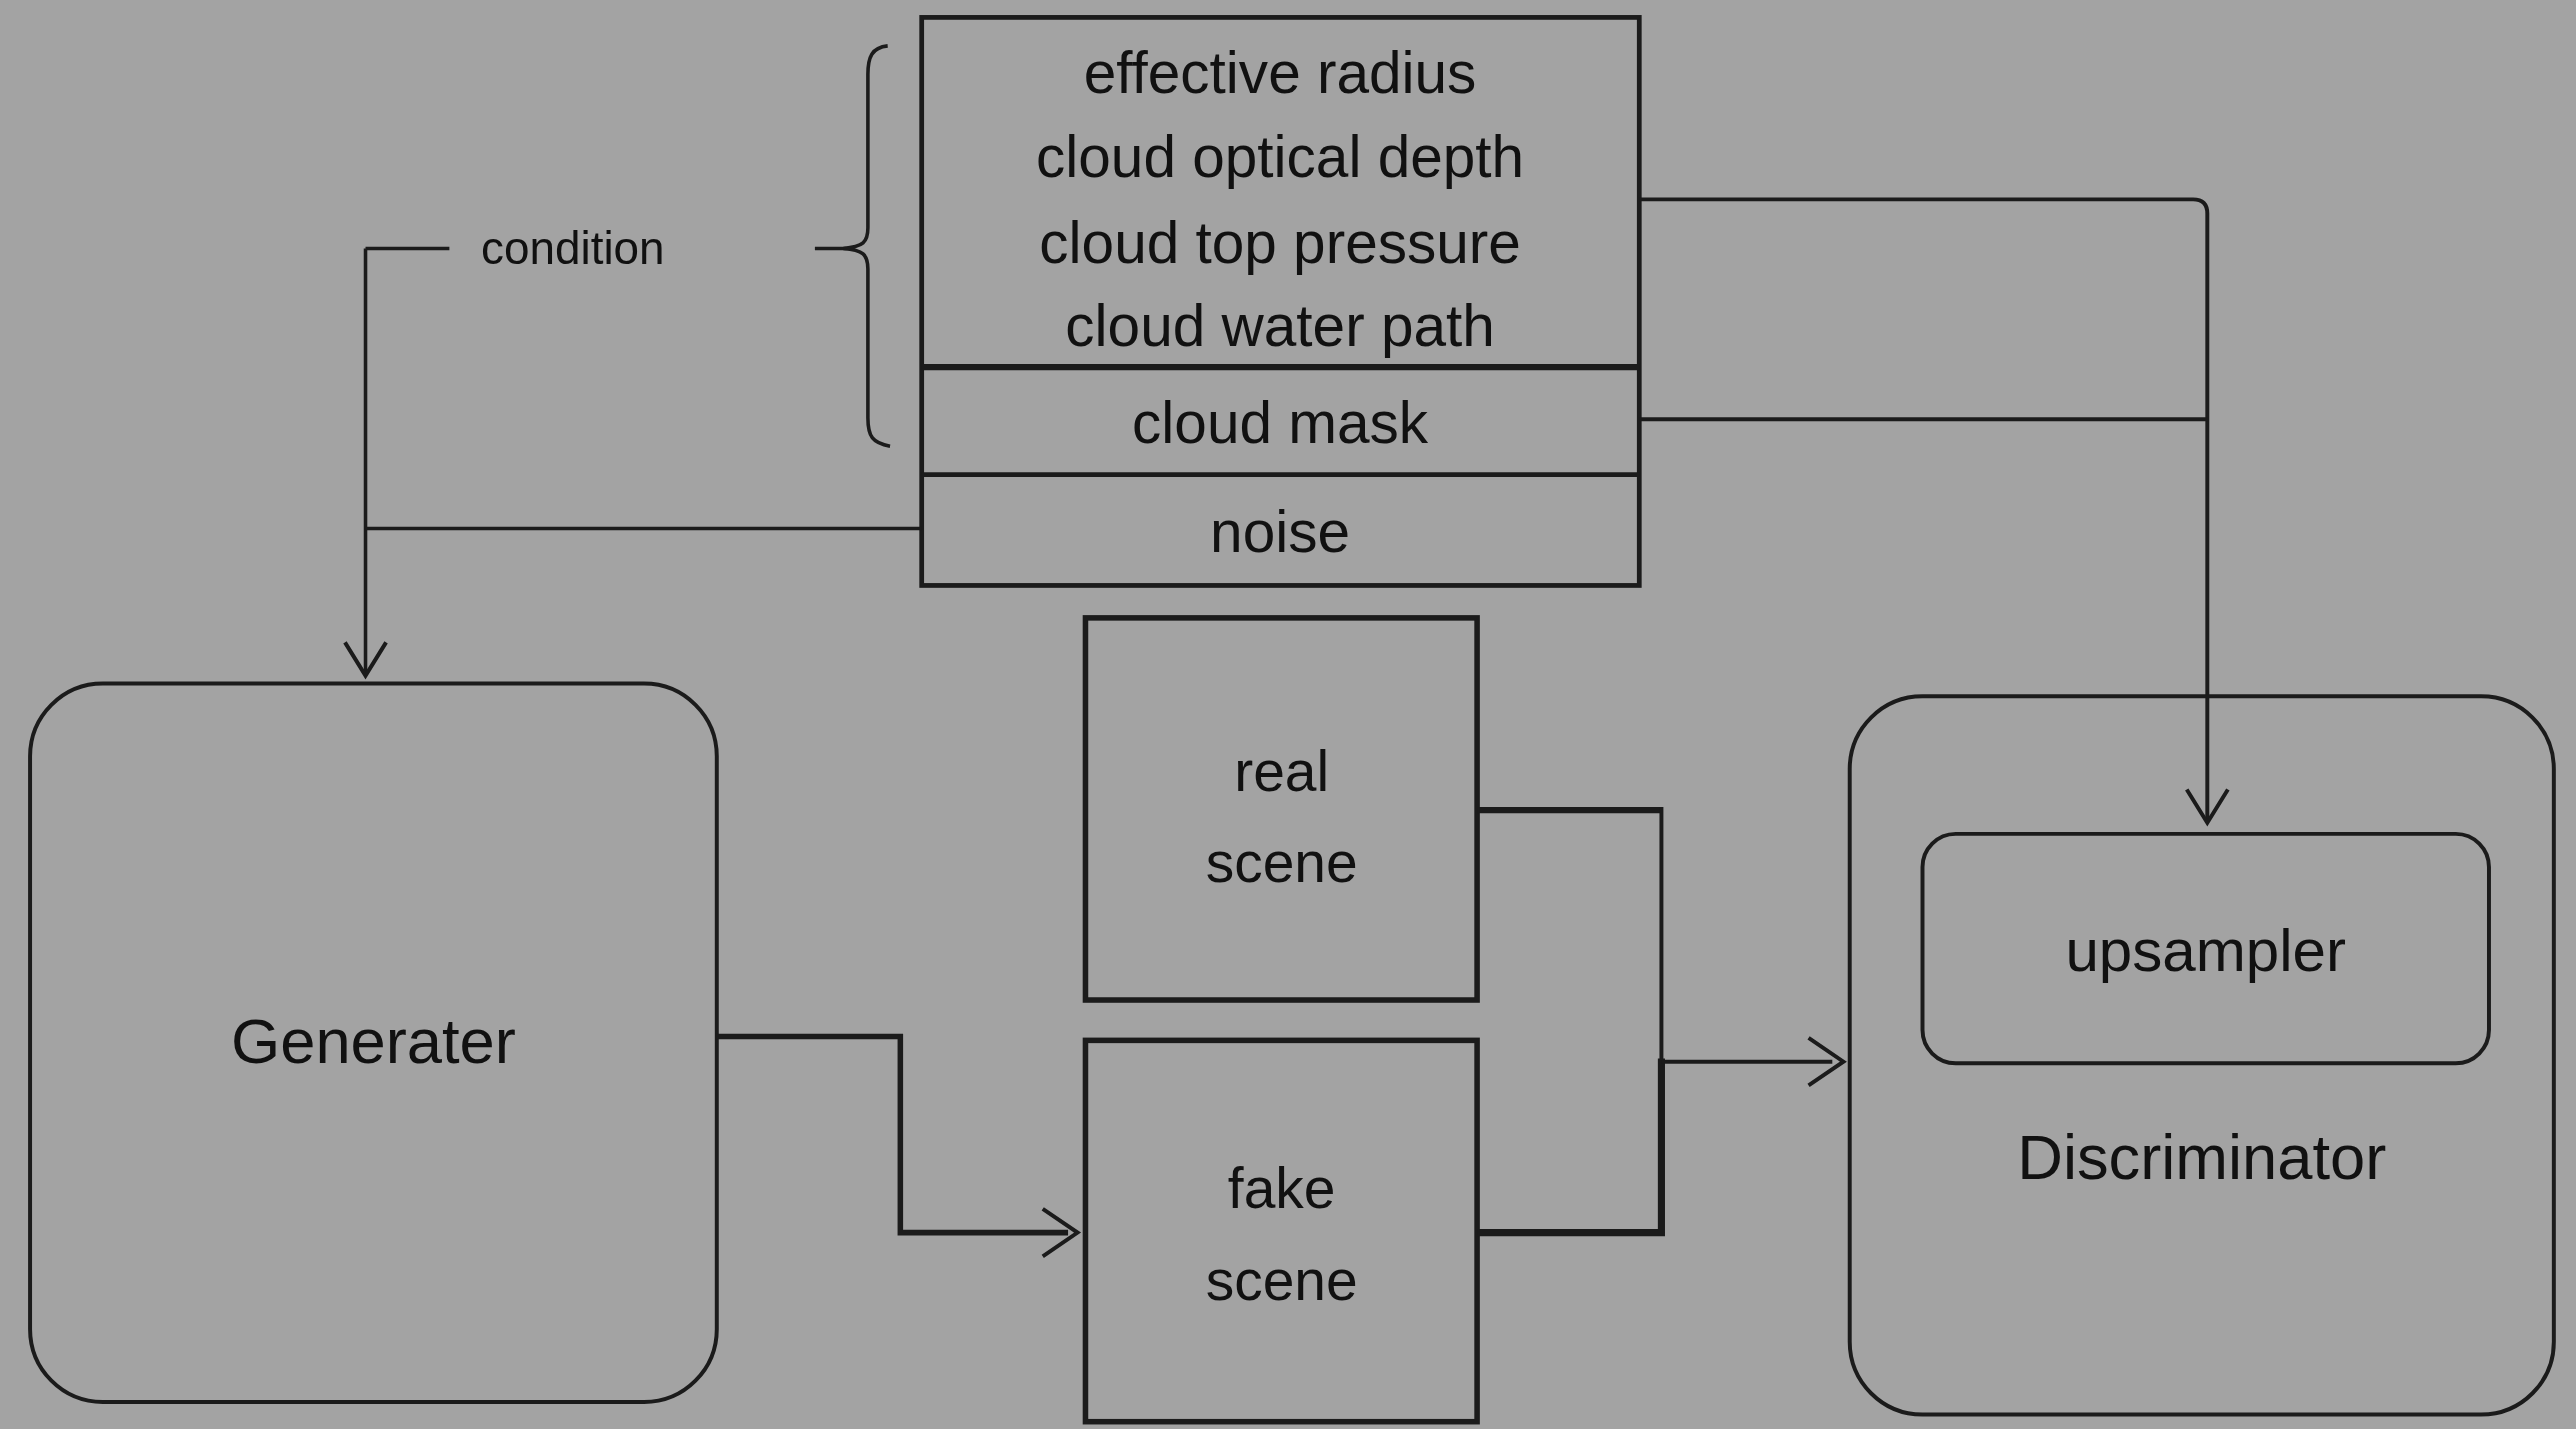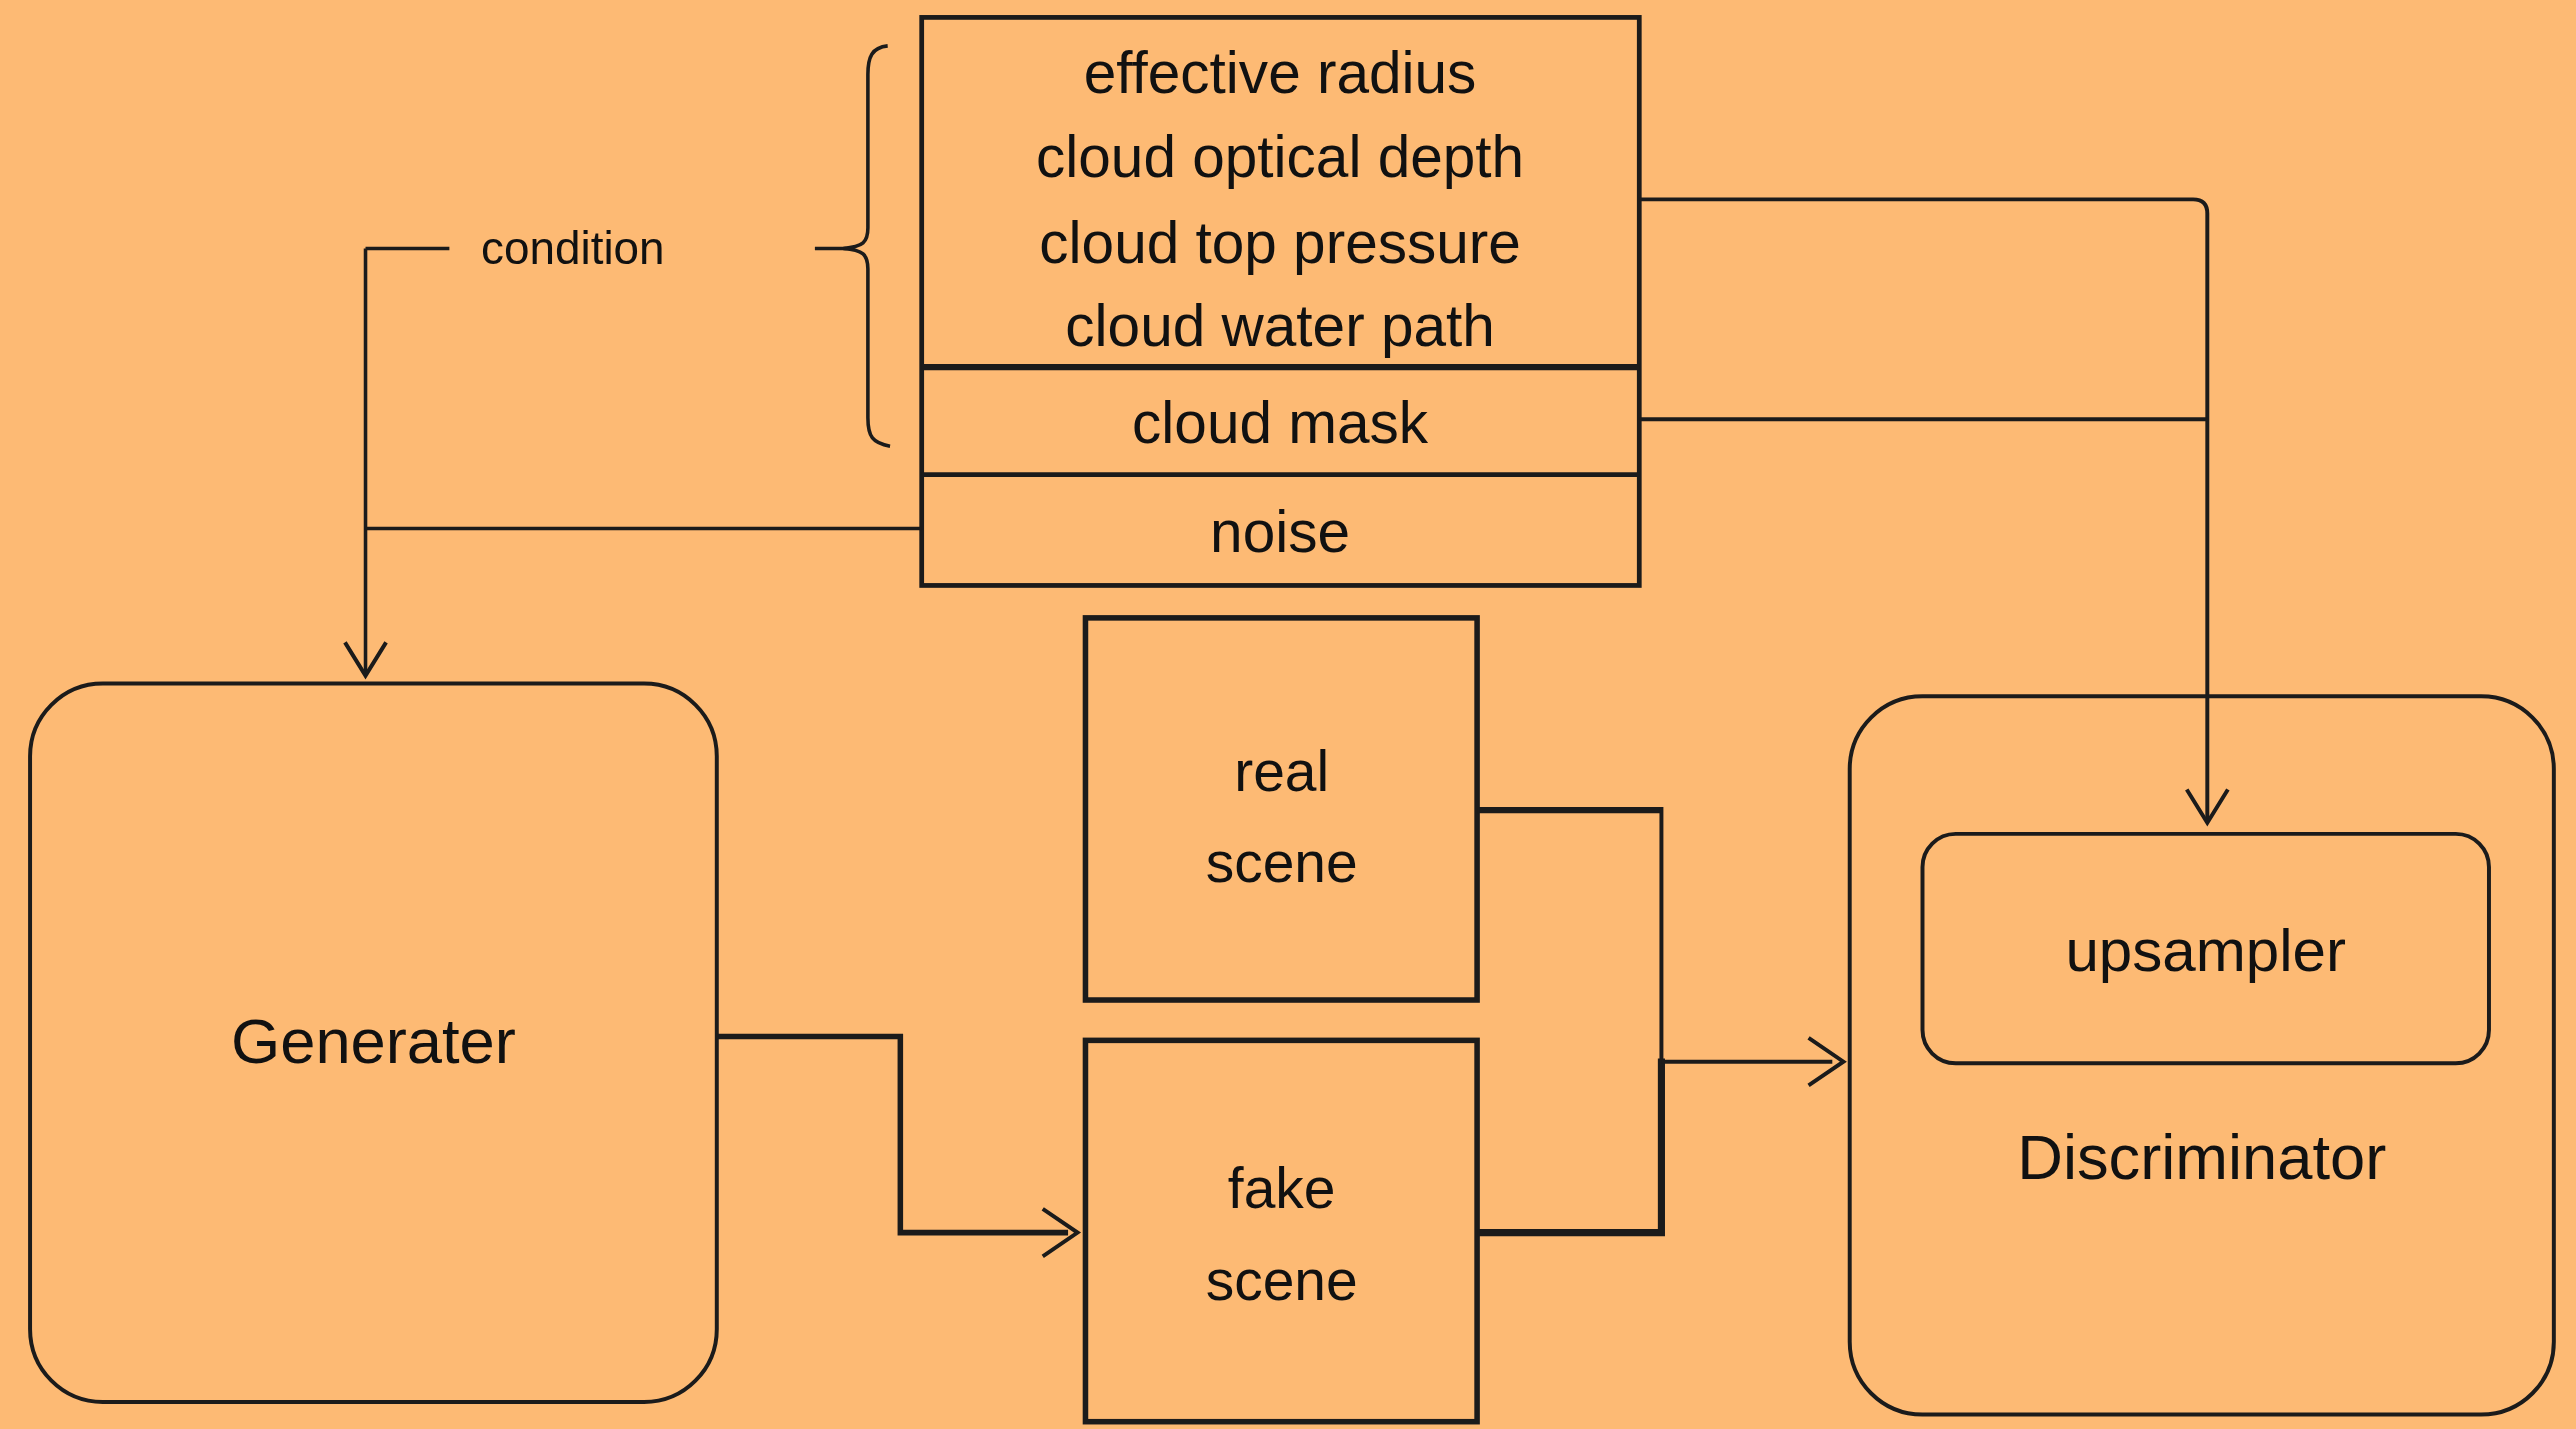--- a/index.html
+++ b/index.html
@@ -2,21 +2,21 @@
 <html style="font-size:12.7px"><head>
 <meta charset="utf-8">
 <style>
   html, body {
     margin: 0;
     padding: 0;
     background: #ffffff;
   }
   .diagram-wrap {
     width: 100%;
-    background: #fdba74;
+    background: #a3a3a3;
   }
   svg {
     display: block;
     width: 100%;
     height: auto;
     font-family: "Liberation Sans", sans-serif;
   }
   .shape {
     fill: none;
     stroke: #1b1b1b;

